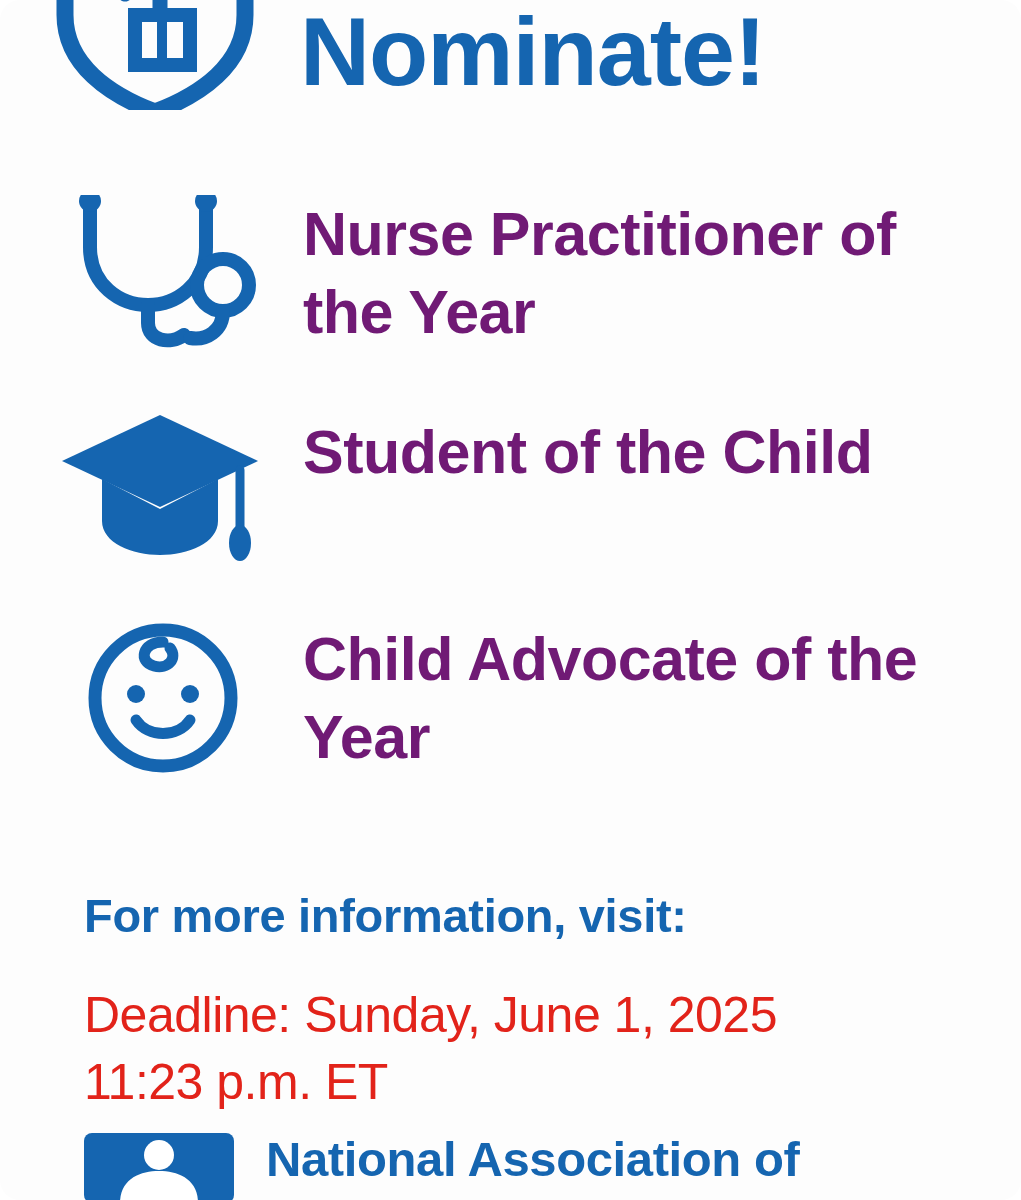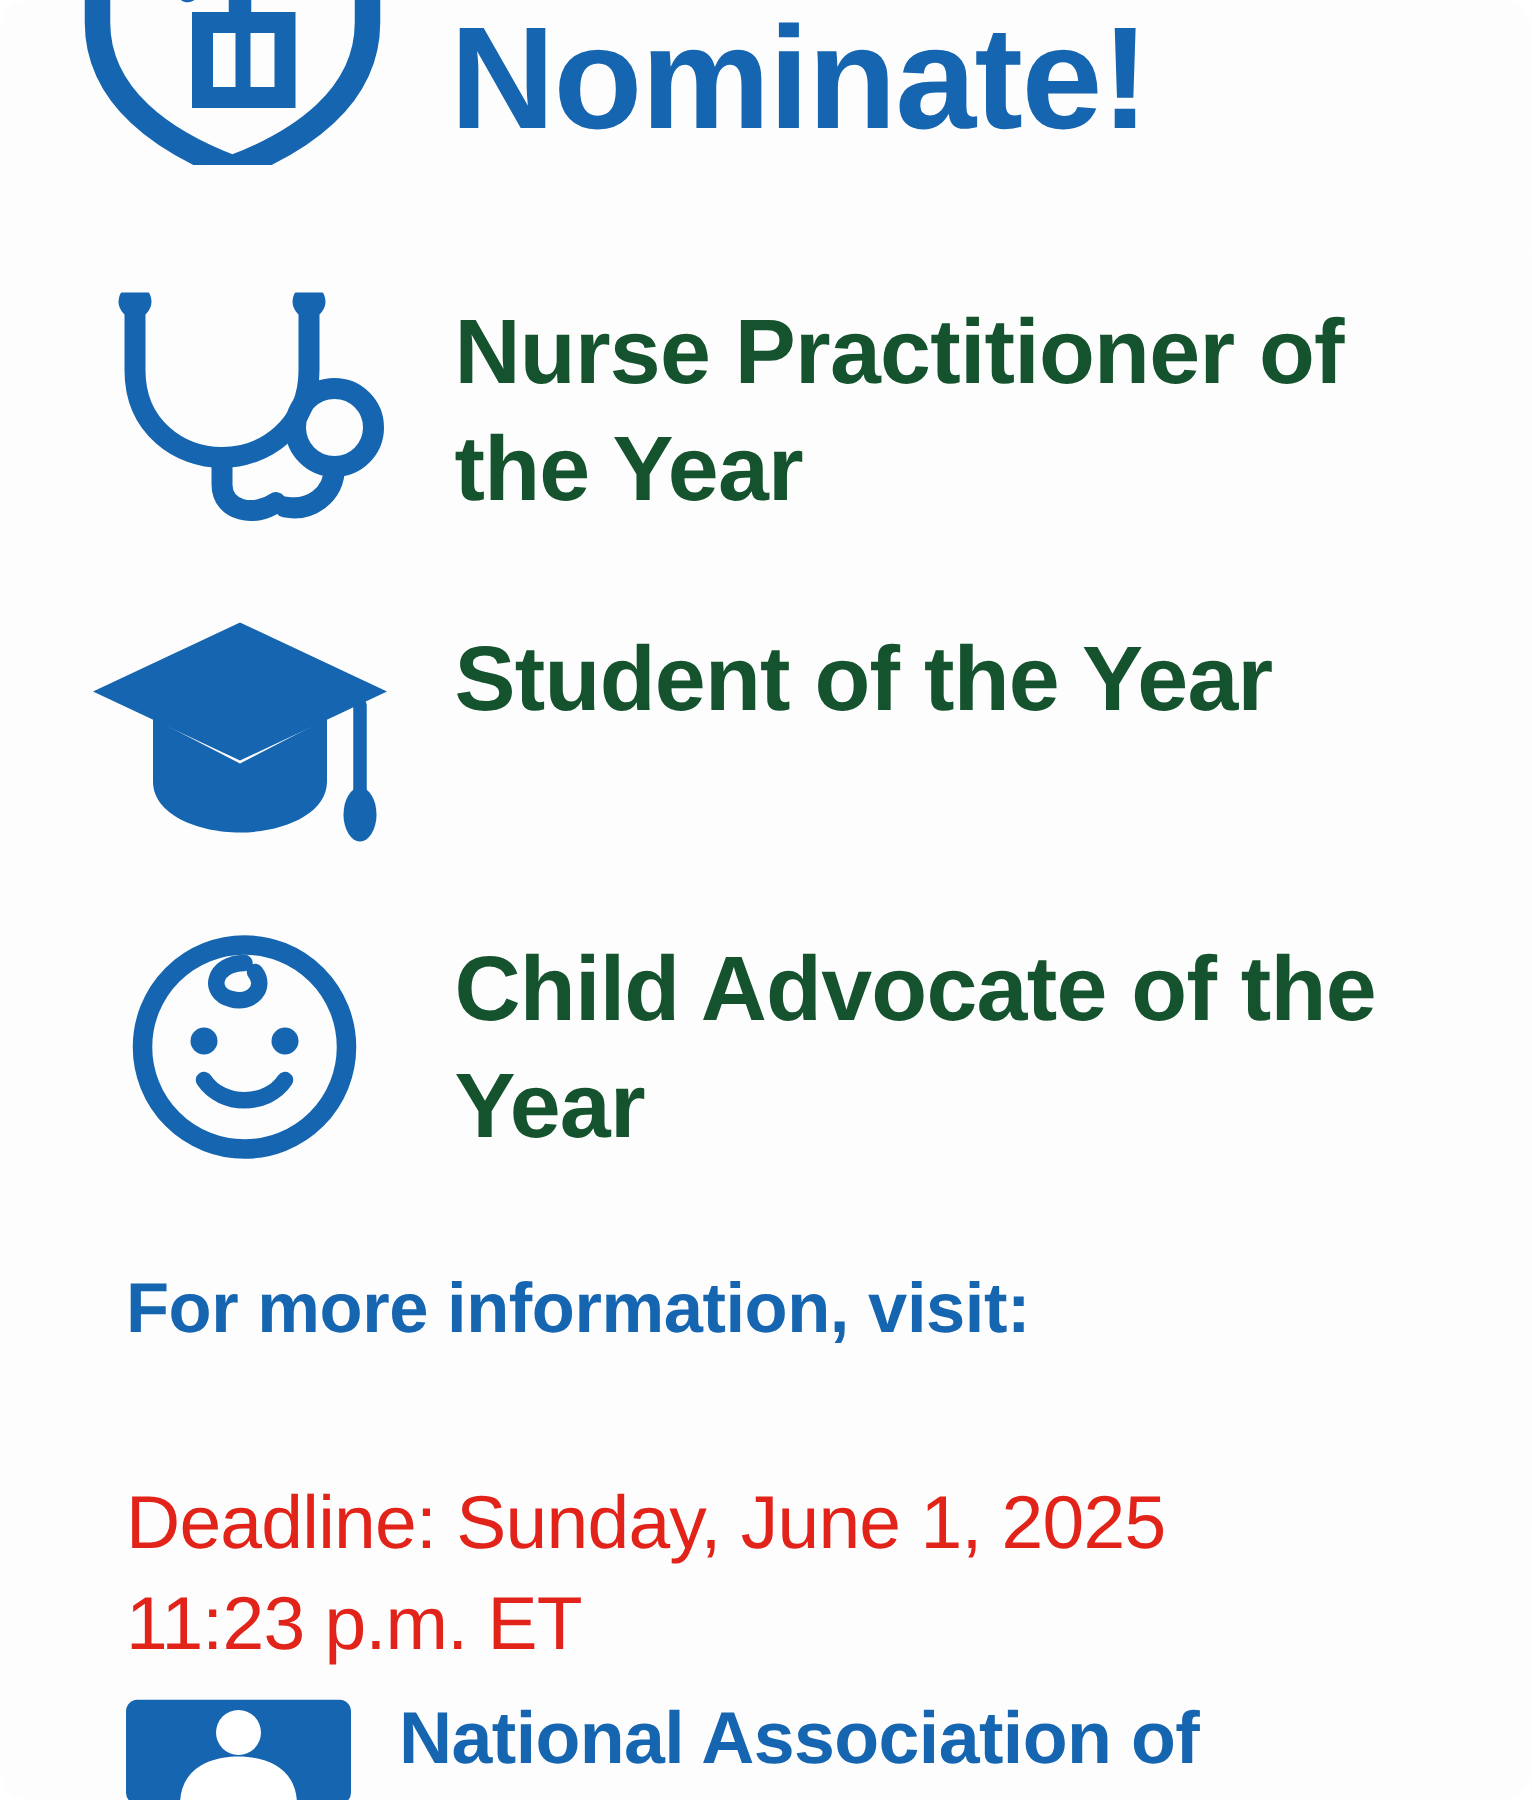--- a/index.html
+++ b/index.html
@@ -65,42 +65,42 @@
     width: 215px;
     height: 160px;
   }
   .award .label {
     position: absolute;
     left: 303px;
     top: 0;
     width: 640px;
     font-size: 61px;
     font-weight: bold;
-    color: #14532d;
+    color: #701a75;
     line-height: 1.28;
     letter-spacing: -0.5px;
   }
 
   #award-np   { top: 195px; }
   #award-st   { top: 413px; }
   #award-ca   { top: 620px; }
 
   
   .info {
     position: absolute;
     left: 84px;
     top: 840px;
     width: 900px;
     color: #1565b0;
     font-size: 47px;
     font-weight: bold;
     line-height: 1.38;
     letter-spacing: -0.3px;
   }
-  .info .line { display: block; }
+  .info .line { display: block; margin-top: 44px; }
 
   .deadline {
     position: absolute;
     left: 84px;
     top: 982px;
     width: 910px;
     color: #e2231a;
     font-size: 50px;
     font-weight: normal;
     line-height: 1.34;
@@ -177,21 +177,21 @@
 
   <div class="award" id="award-st">
     <span class="icon-wrap">
       <svg viewBox="0 0 215 160" width="215" height="160" aria-hidden="true">
         <path d="M100 2 L198 48 L100 94 L2 48 Z" fill="#1565b0"></path>
         <path d="M42 66 L42 108 C42 130 72 142 100 142 C128 142 158 130 158 108 L158 66 L100 96 Z" fill="#1565b0"></path>
         <path d="M180 57 L180 118" stroke="#1565b0" stroke-width="9" stroke-linecap="round"></path>
         <ellipse cx="180" cy="130" rx="11" ry="18" fill="#1565b0"></ellipse>
       </svg>
     </span>
-    <div class="label">Student of the Year</div>
+    <div class="label">Student of the Child</div>
   </div>
 
   <div class="award" id="award-ca">
     <span class="icon-wrap">
       <svg viewBox="0 0 215 160" width="215" height="160" aria-hidden="true">
         <circle cx="103" cy="78" r="68" fill="none" stroke="#1565b0" stroke-width="13"></circle>
         <path d="M103 22 C82 22 78 42 94 46 C108 50 118 38 110 28" fill="none" stroke="#1565b0" stroke-width="11" stroke-linecap="round"></path>
         <circle cx="76" cy="74" r="9" fill="#1565b0"></circle>
         <circle cx="130" cy="74" r="9" fill="#1565b0"></circle>
         <path d="M76 100 C88 118 118 118 130 100" fill="none" stroke="#1565b0" stroke-width="11" stroke-linecap="round"></path>

